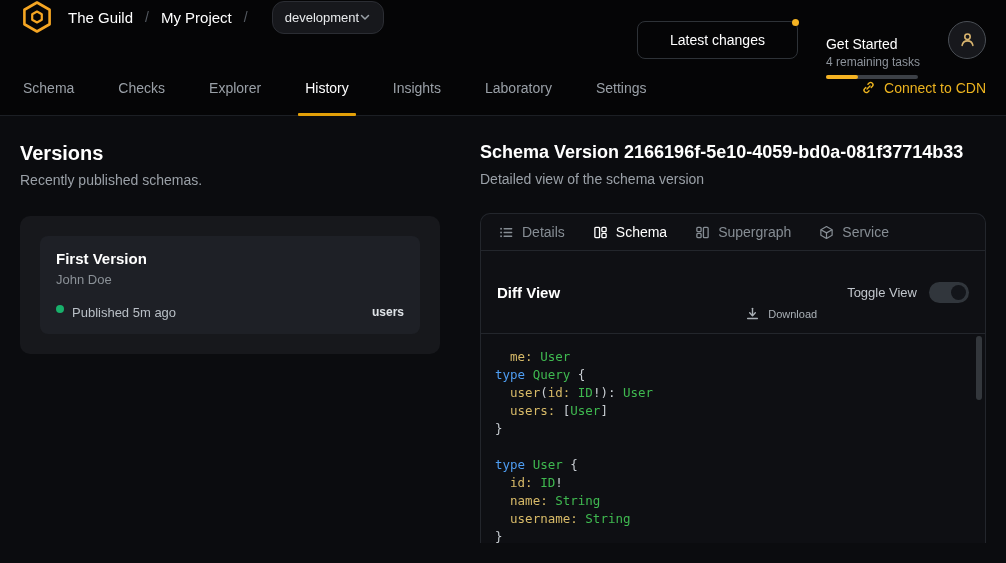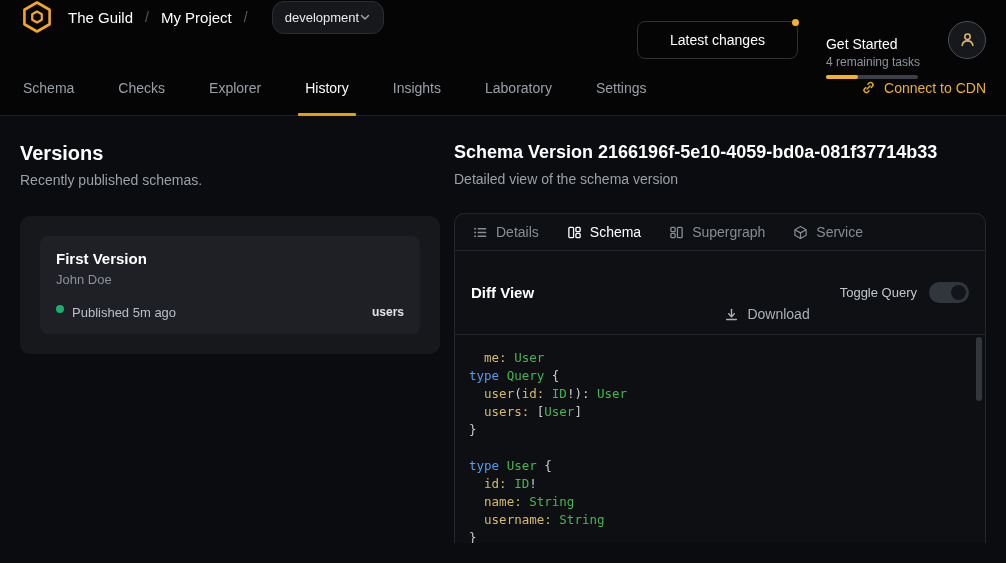--- a/index.html
+++ b/index.html
@@ -37,21 +37,21 @@
   .nav-tabs { display:flex; gap:38px; }
   .nav-tab { display:flex; align-items:center; position:relative; font-size:14px;
     color:#9aa0a7; cursor:pointer; padding:0 3px; }
   .nav-tab.active { color:#ffffff; }
   .nav-tab.active::after { content:""; position:absolute; left:-4px; right:-4px;
     bottom:-1px; height:3px; background:#e3a008; border-radius:1px; }
   .cdn-link { margin-left:auto; display:flex; align-items:center; gap:8px;
     color:#edb41f; font-size:14px; cursor:pointer; }
 
   
-  .content { display:flex; gap:14px; padding:20px; height:447px; }
+  .content { display:flex; gap:40px; padding:20px; height:447px; }
   .col-left { width:420px; flex:none; display:flex; flex-direction:column; }
   .col-right { flex:1; display:flex; flex-direction:column; min-width:0; }
   .section-title { font-size:20px; font-weight:bold; color:#ffffff; margin:6px 0 7px; }
   .section-sub { font-size:14px; color:#9aa0a7; }
 
   .versions-card { margin-top:28px; background:#17181c; border-radius:10px;
     padding:20px; }
   .version-item { background:#1e2026; border-radius:8px; padding:14px 16px; cursor:pointer; }
   .version-name { font-size:15px; font-weight:bold; color:#ffffff; }
   .version-author { font-size:13px; color:#8b9197; margin-top:5px; }
@@ -66,21 +66,21 @@
     min-height:0; overflow:hidden; }
   .panel-tabs { display:flex; align-items:center; gap:28px; padding:10px 18px;
     border-bottom:1px solid #23262c; }
   .panel-tab { display:flex; align-items:center; gap:8px; font-size:14px; color:#868d94;
     cursor:pointer; }
   .panel-tab.active { color:#ffffff; }
   .diff-header { display:flex; align-items:center; padding:12px 16px;
     border-bottom:1px solid #23262c; }
   .diff-title { font-size:15px; font-weight:bold; color:#ffffff; }
   .diff-actions { margin-left:auto; display:flex; align-items:center; gap:30px; }
-  .download-btn { display:flex; align-items:center; gap:8px; font-size:14px;
+  .download-btn { display:flex; align-items:center; gap:8px; font-size:11px;
     color:#aab0b6; cursor:pointer;margin-top:43px; }
   .toggle-wrap { display:flex; align-items:center; gap:12px; }
   .toggle-label { font-size:13px; color:#c1c6cc; }
   .toggle { width:40px; height:21px; border-radius:11px; background:#31363c;
     position:relative; cursor:pointer; flex:none; }
   .toggle-knob { position:absolute; top:3px; right:3px; width:15px; height:15px;
     border-radius:50%; background:#13151a; }
 
   .code-area { flex:1; position:relative; background:#0e0f13; padding:14px 20px 10px 14px;
     font-family:"DejaVu Sans Mono","Liberation Mono",monospace; font-size:12.5px;
@@ -234,21 +234,21 @@
             <span style="display:flex;">
               <svg viewBox="0 0 16 16" width="15" height="15" fill="none" stroke="currentColor" stroke-width="1.5" stroke-linecap="round" stroke-linejoin="round">
                 <path d="M8 2.5 V10"></path>
                   <path d="M5 7.3 L8 10.3 L11 7.3"></path>
                   <path d="M2.8 13.3 h10.4"></path>
               </svg>
             </span>
             <span>Download</span>
           </div>
           <div class="toggle-wrap">
-            <span class="toggle-label">Toggle Query</span>
+            <span class="toggle-label">Toggle View</span>
             <div class="toggle">
               <div class="toggle-knob"></div>
             </div>
           </div>
         </div>
       </div>
 
       <div class="code-area">
         <div>
             <div class="code-line"><span style="color: rgb(200, 205, 210);">  </span><span style="color: rgb(215, 186, 104);">me:</span><span style="color: rgb(200, 205, 210);"> </span><span style="color: rgb(63, 185, 80);">User</span></div>

